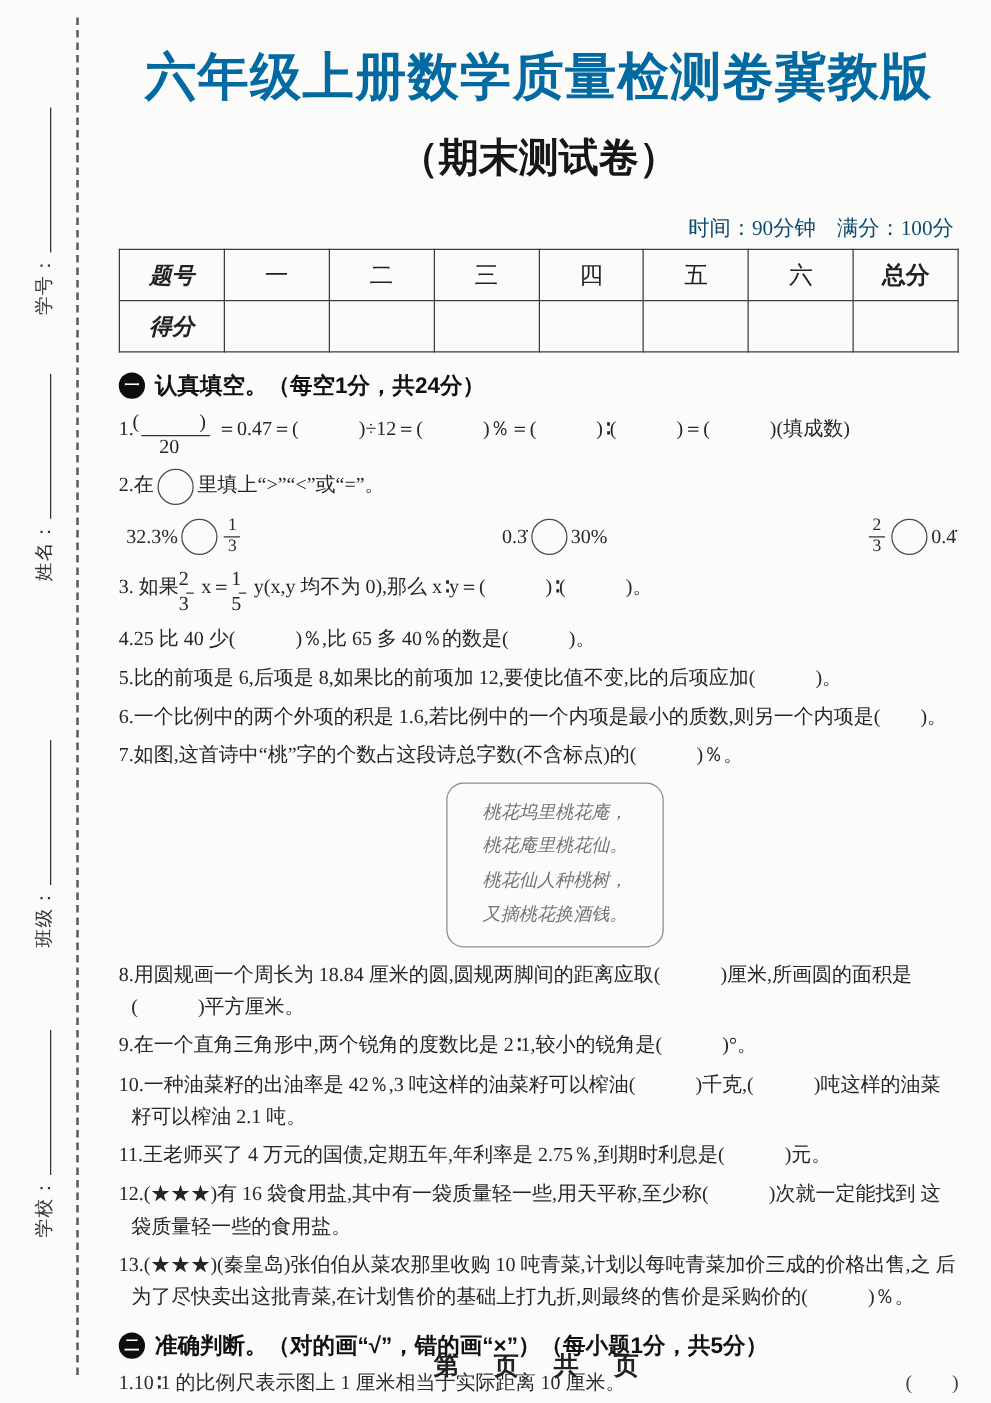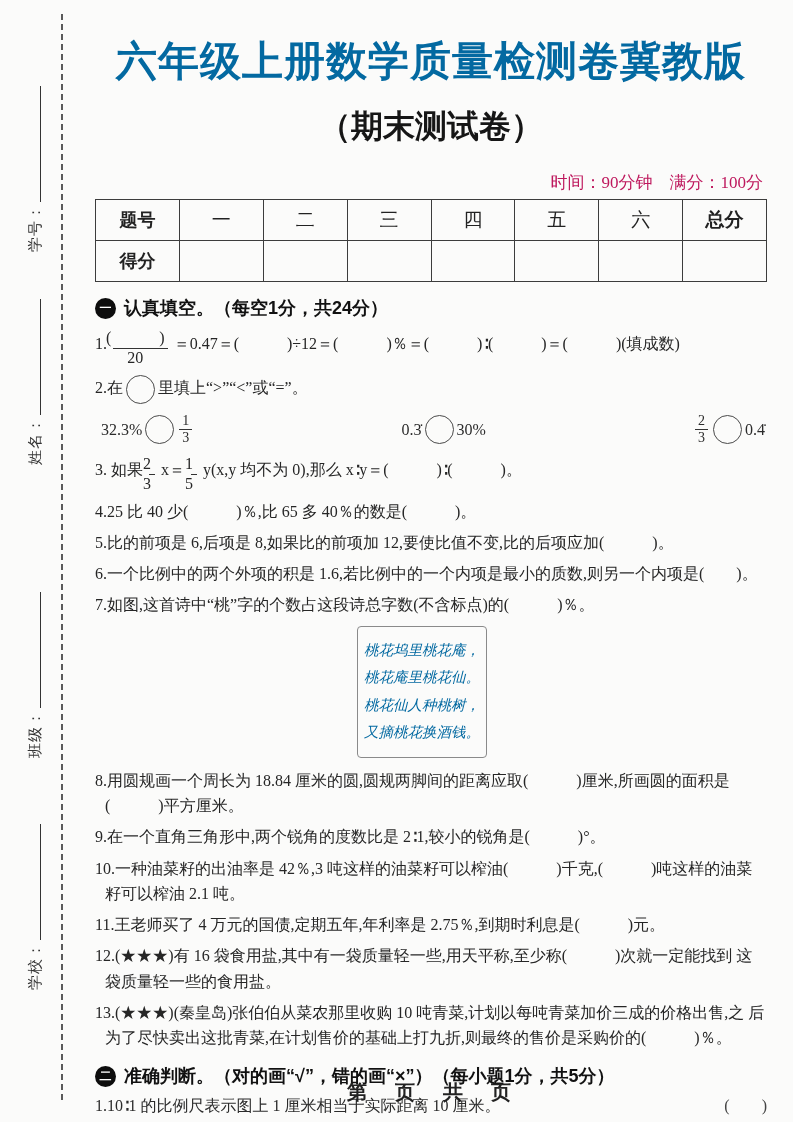--- a/index.html
+++ b/index.html
@@ -40,33 +40,33 @@
     font-family:"Liberation Sans", sans-serif;
     font-size:41px;font-weight:900;letter-spacing:1px;color:#0369a1;
   }
   .subtitle{
     margin:16px 0 0 0;text-align:center;
     font-family:"Liberation Sans", sans-serif;
     font-size:32px;font-weight:800;color:#161616;
   }
   .meta{
     margin-top:22px;text-align:right;
-    font-size:17px;color:#be185d;padding-right:4px;
+    font-size:17px;color:#0c4a6e;padding-right:4px;
   }
 
   
   table.score{
     width:100%;border-collapse:collapse;margin-top:5px;
     table-layout:fixed;
   }
   table.score td{
     border:1.6px solid #3c3c3c;height:38px;text-align:center;
     font-size:19px;color:#222;
   }
-  table.score td.lbl{font-weight:bold;font-family:"Liberation Sans", sans-serif;font-size:18px;}
+  table.score td.lbl{font-weight:bold;font-family:"Liberation Sans", sans-serif;font-size:18px;font-style:italic;}
   table.score td.tot{font-weight:bold;}
 
   
   .sec{
     display:flex;align-items:center;gap:8px;
     margin:14px 0 4px 0;
     font-family:"Liberation Sans", sans-serif;
     font-weight:800;font-size:18px;color:#111;
   }
   .badge{
@@ -97,23 +97,23 @@
   .q1-line{margin:10px 0 8px 0;}
   .cmp-row{
     display:flex;justify-content:space-between;align-items:center;
     margin:10px 2px 10px 6px;font-size:16px;
   }
   .cmp-item{display:flex;align-items:center;}
 
   
   .poem{
     width:128px;margin:8px 0 10px 262px;
-    border:1.2px solid #8a8a8a;border-radius:4px;
-    padding:10px 0;text-align:center;
-    font-style:italic;font-size:14.5px;line-height:1.9;color:#0369a1;
+    border:1.2px solid #8a8a8a;border-radius:14px;
+    padding:10px 22px;text-align:center;
+    font-style:italic;font-size:14.5px;line-height:1.9;color:#737373;
   }
 
   .judge-row{
     display:flex;justify-content:space-between;align-items:baseline;
     margin:8px 0;font-size:16px;gap:48px;
   }
   .judge-row .blank{flex:0 0 auto;color:#444;}
 
   .footer{
     position:absolute;bottom:16px;left:0;width:100%;

